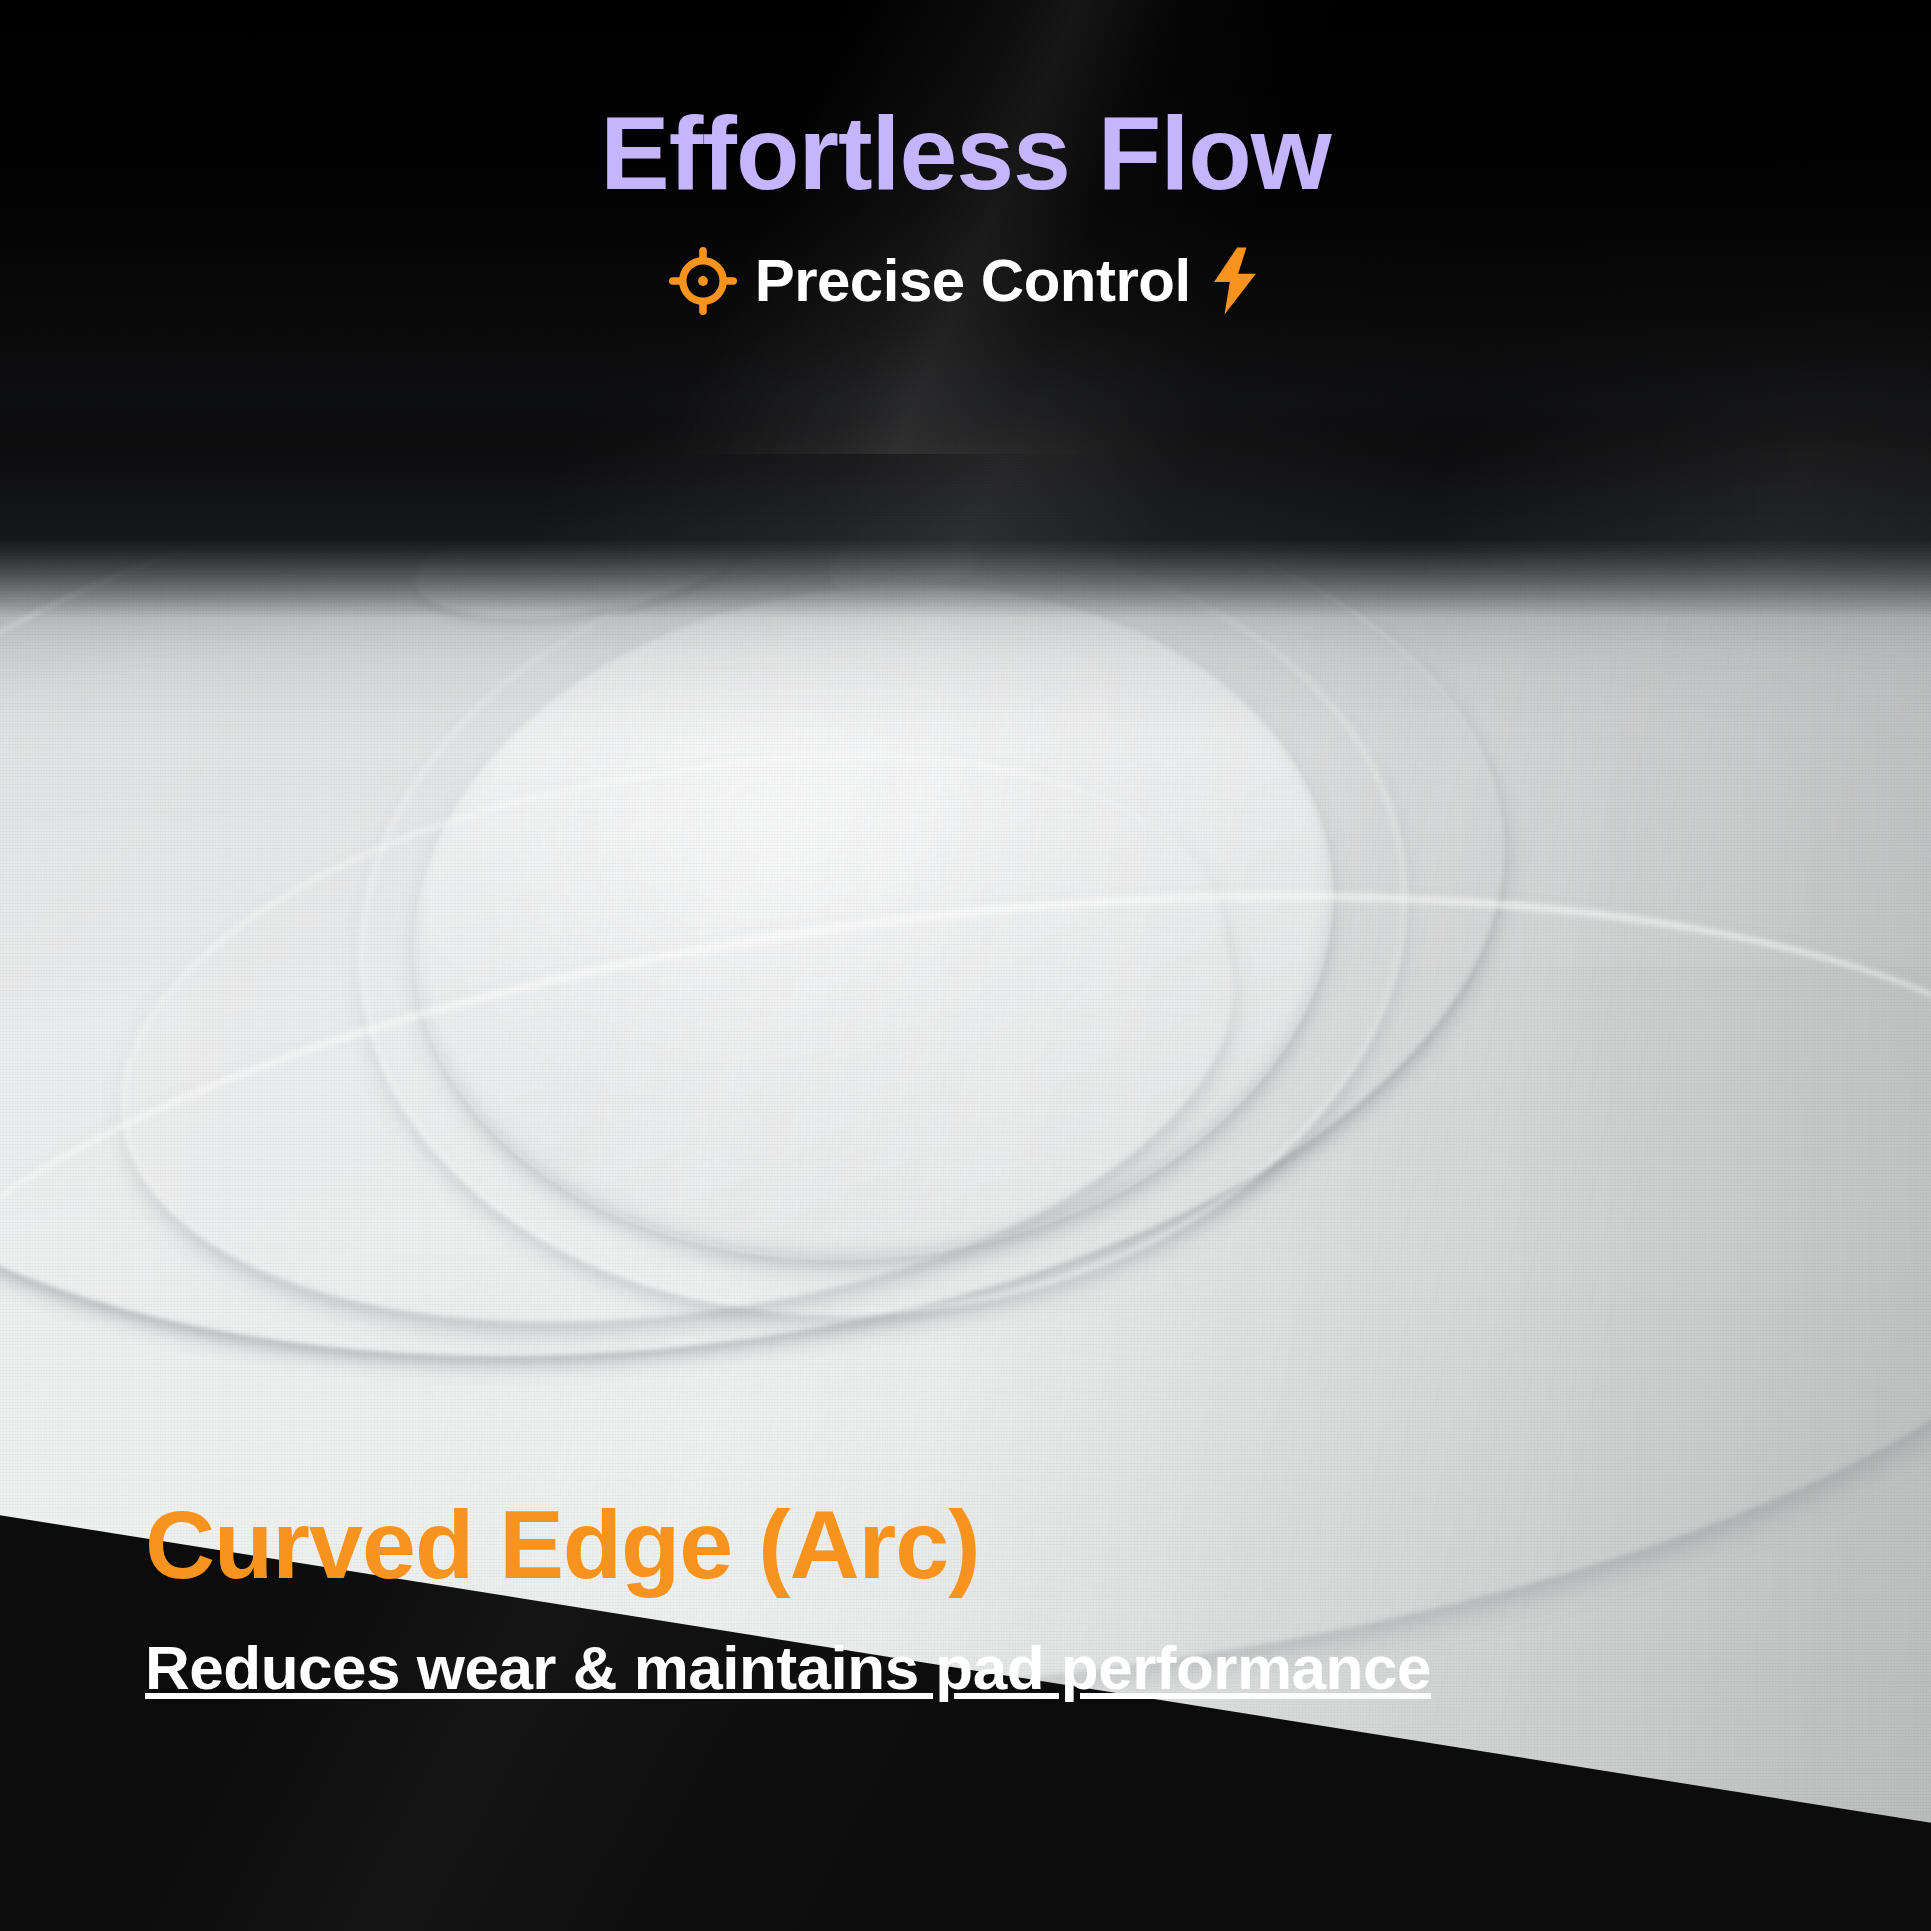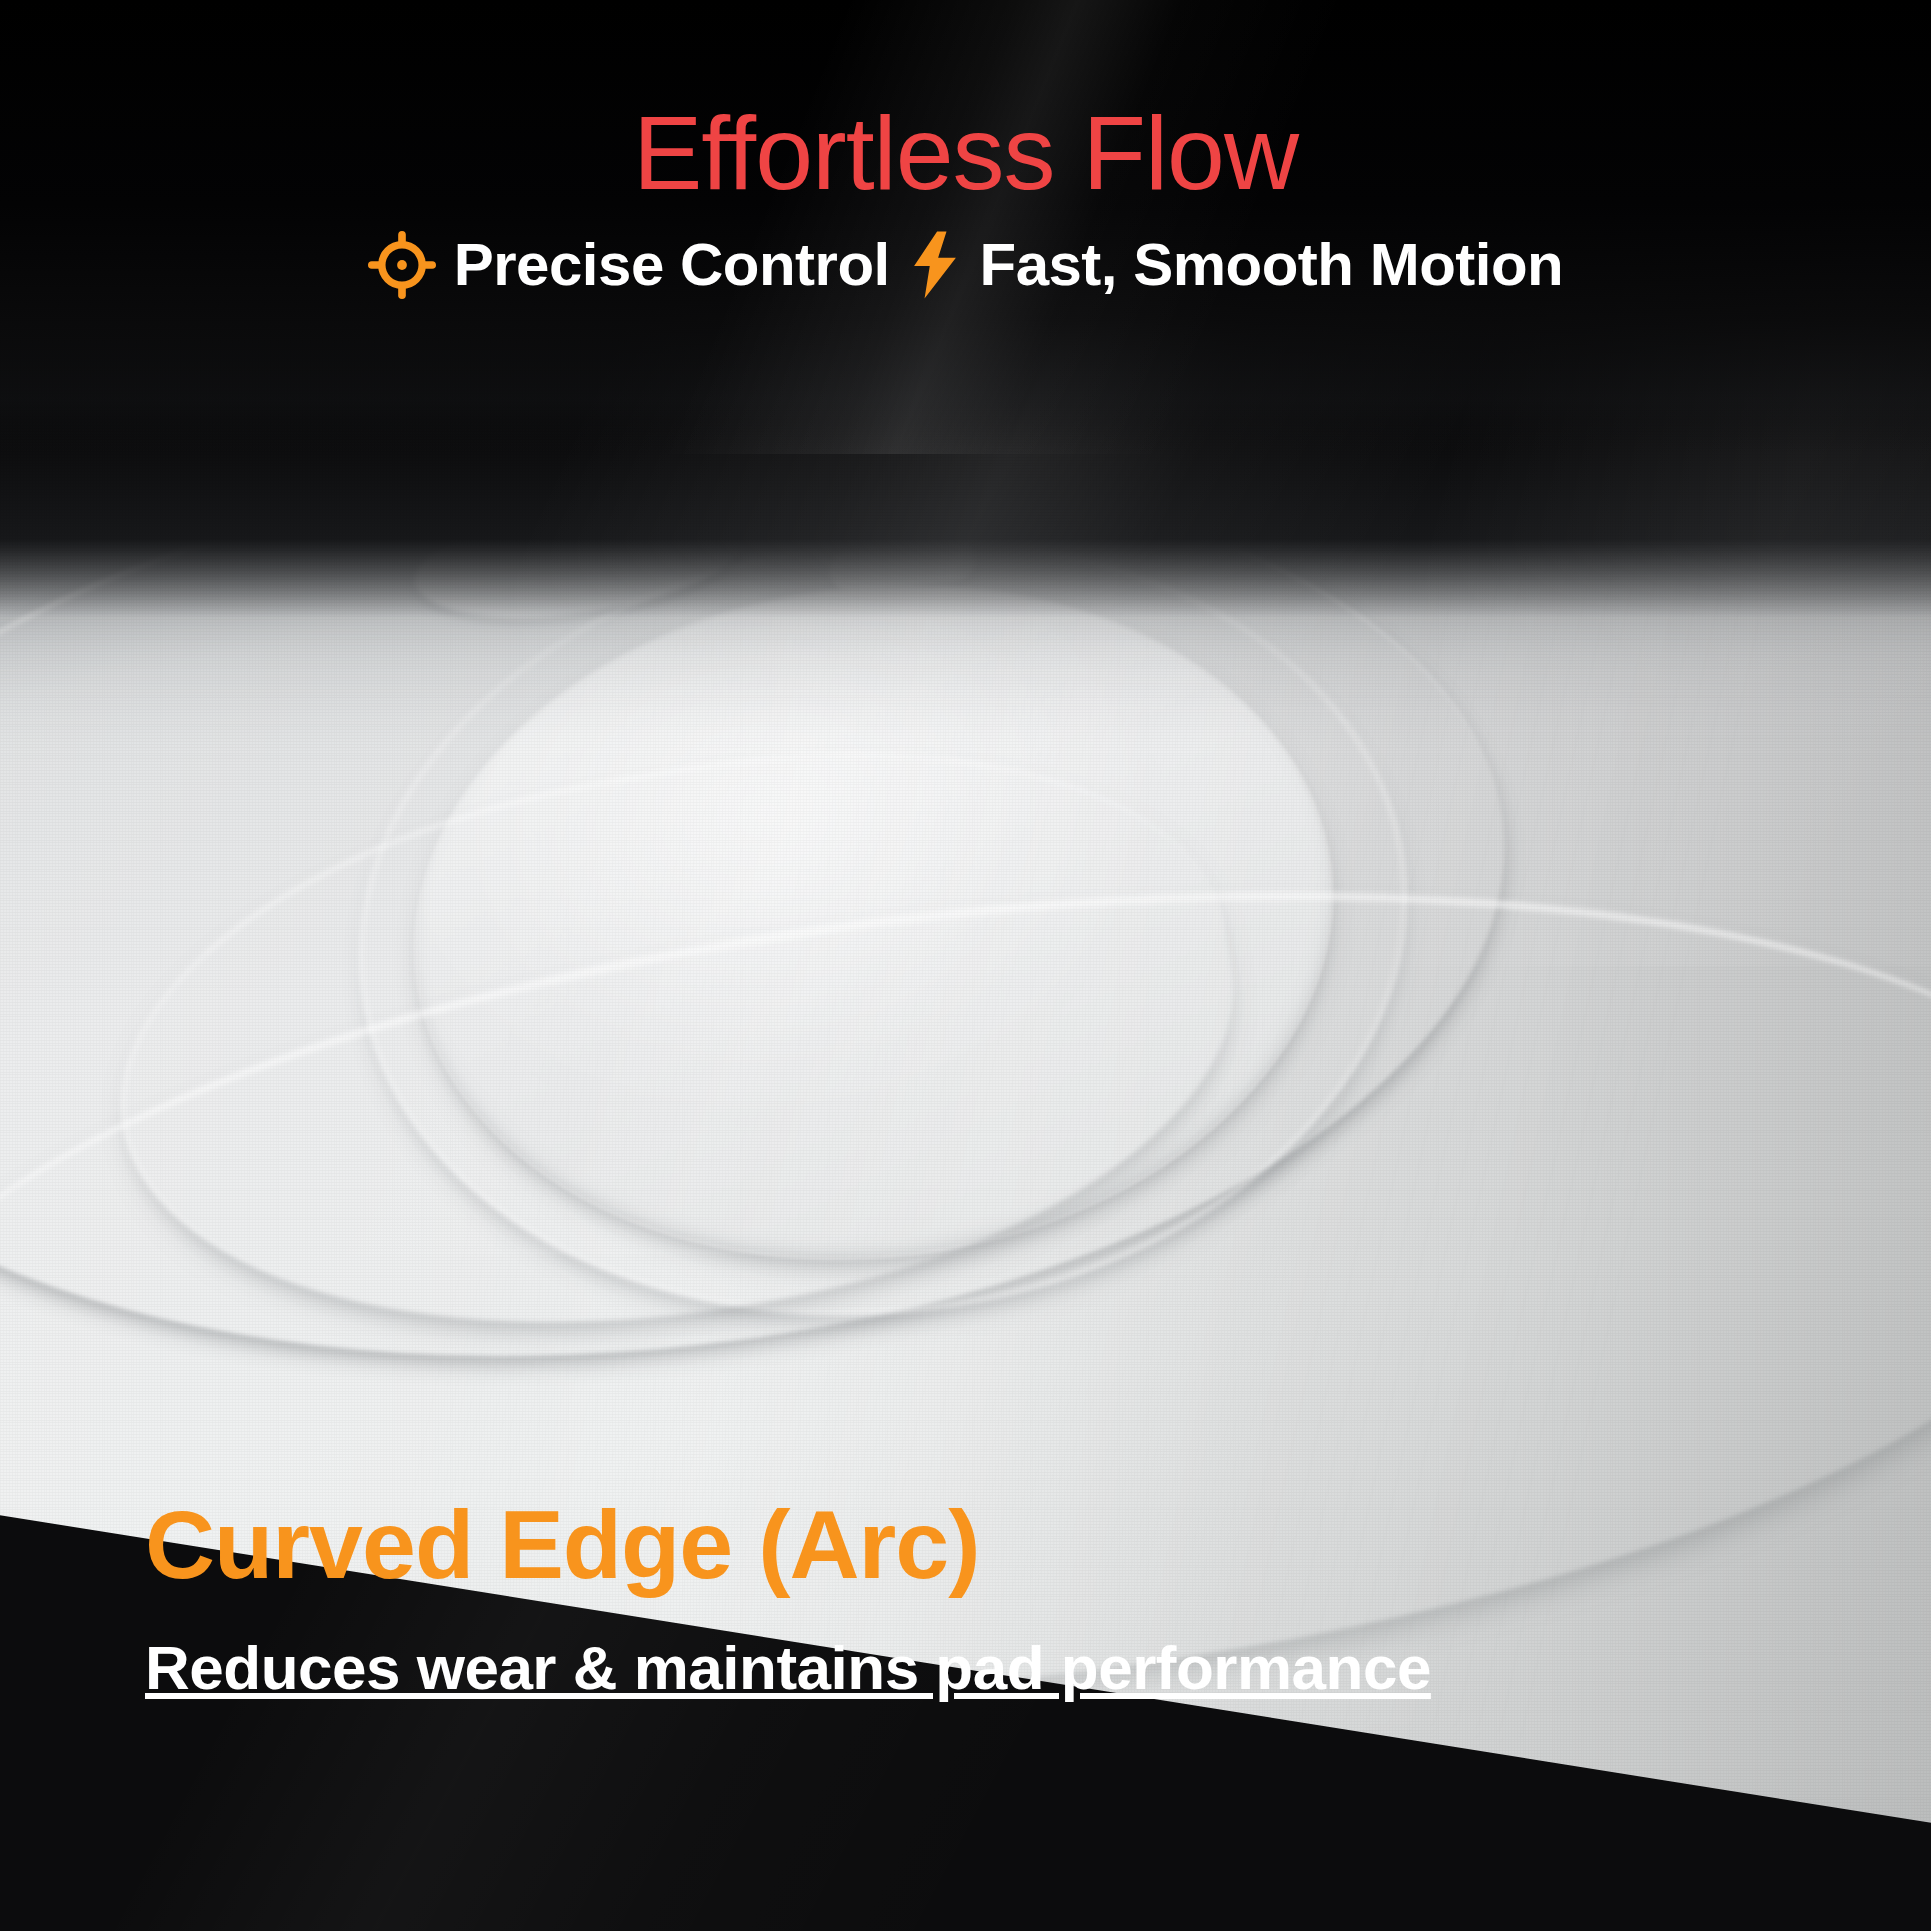--- a/index.html
+++ b/index.html
@@ -175,24 +175,24 @@
     background:linear-gradient(112deg,
       rgba(255,255,255,0) 40%,
       rgba(255,255,255,0.05) 48%,
       rgba(255,255,255,0.085) 51%,
       rgba(255,255,255,0.02) 56%,
       rgba(255,255,255,0) 64%);
   }
 
   .header-text{position:absolute;left:0;top:0;width:100%;text-align:center;z-index:6;}
   .title{
-    margin:0;padding:0;
-    font-size:104px;line-height:1;font-weight:normal;
+    margin:0;padding:16px;
+    font-size:104px;line-height:1;font-weight:bold;
     letter-spacing:-1px;
-    color:#ef4444;
+    color:#c4b5fd;
     padding-top:101px;
   }
   .subtitle-row{
     margin-top:25px;
     display:flex;align-items:center;justify-content:center;gap:18px;
     font-size:60px;font-weight:bold;color:#ffffff;letter-spacing:-0.5px;
   }
   .subtitle-row .txt{white-space:nowrap;}
   .icon-target{width:68px;height:68px;flex:0 0 auto;display:block;}
   .icon-bolt{width:46px;height:68px;flex:0 0 auto;display:block;margin:0 3.9px;}
@@ -269,21 +269,20 @@
       </span>
 
       <span class="txt">Precise Control</span>
 
       <span>
         <svg class="icon-bolt" viewBox="0 0 44 64" aria-hidden="true">
           <path d="M24 0 L2 33 H17 L12 64 L42 25 H25 L33 0 Z" fill="#F8941D"></path>
         </svg>
       </span>
 
-      <span class="txt">Fast, Smooth Motion</span>
     </div>
   </div>
 
   <div class="footer-band"></div>
 
   <div class="footer-text">
     <h2 class="footer-title">Curved Edge (Arc)</h2>
     <p class="footer-sub">Reduces wear &amp; maintains pad performance</p>
   </div>
 

